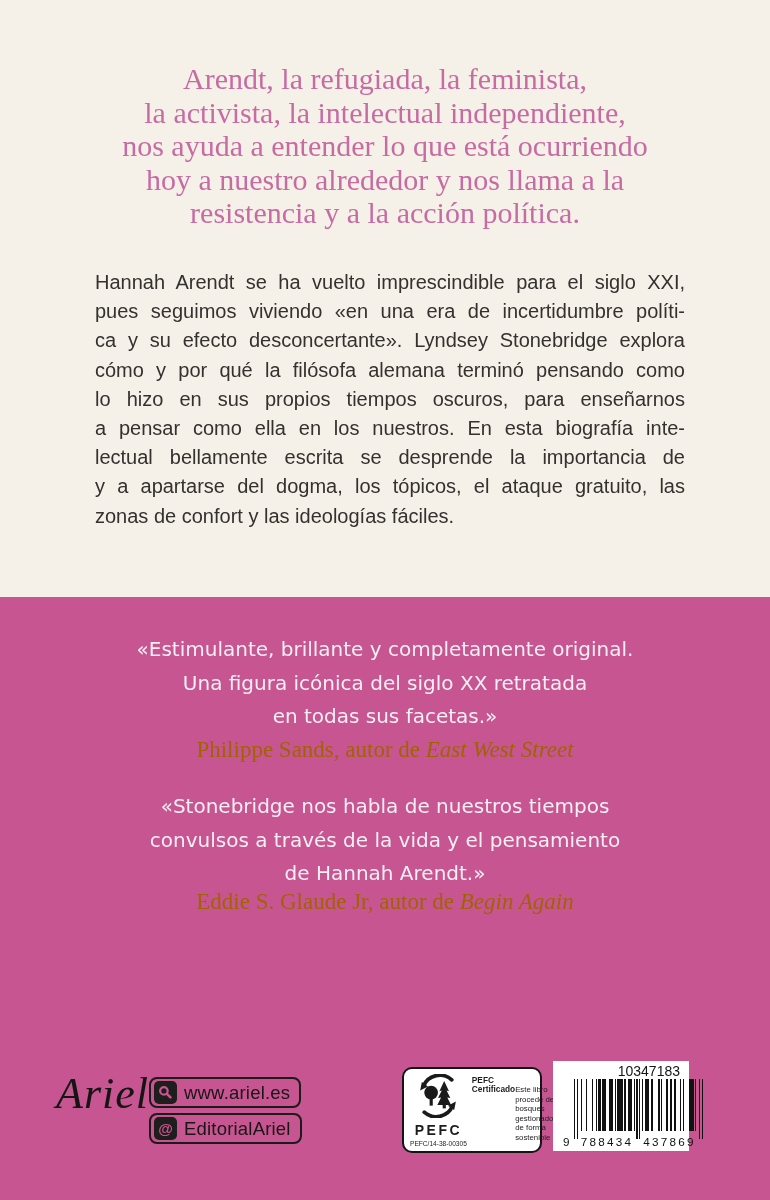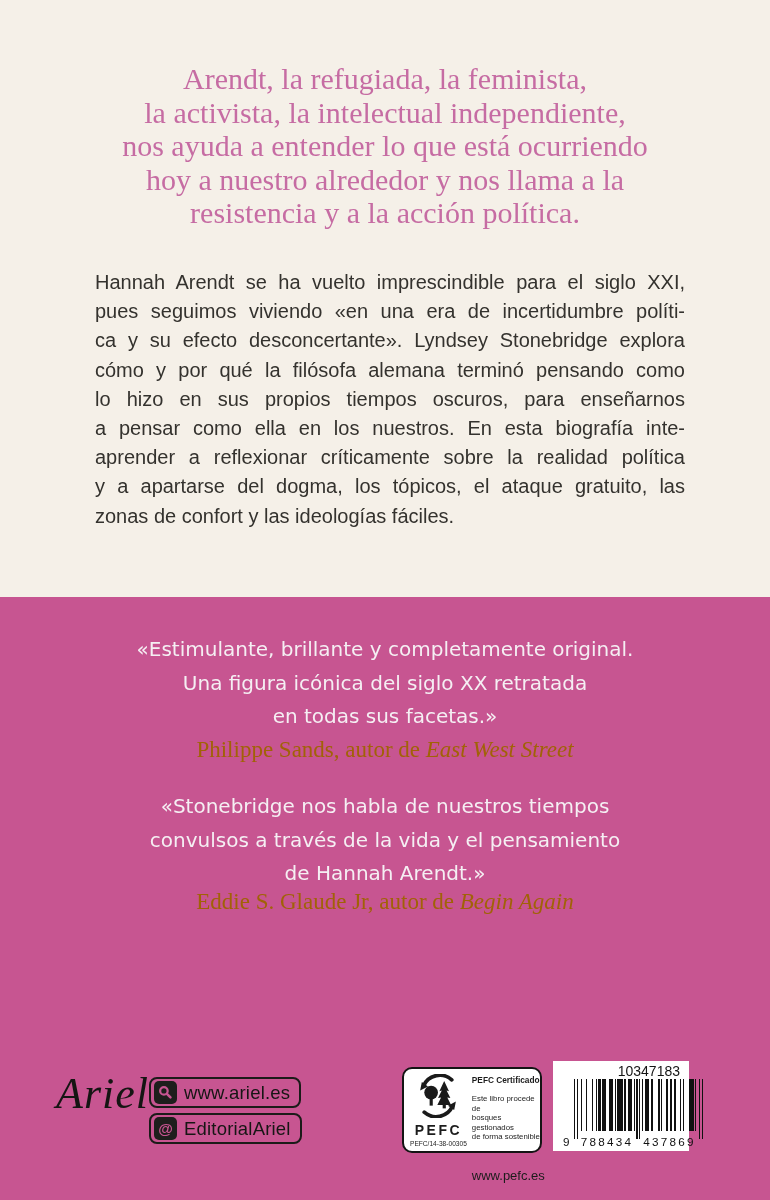--- a/index.html
+++ b/index.html
@@ -41,21 +41,21 @@
   .badge-ic.at{color:#C75591;font-weight:bold;font-size:15px;line-height:1;}
   .badge-label{font-size:18.5px;color:#161614;white-space:nowrap;letter-spacing:0.2px;}
 
   
   .pefc{position:absolute;left:402px;top:1067px;width:140px;height:86px;box-sizing:border-box;
         background:#FFFFFF;border:2.5px solid #141414;border-radius:10px;
         display:flex;gap:5px;padding:5px 5px 4px 6px;color:#1C1C1C;}
   .pefc-left{width:60px;text-align:center;display:flex;flex-direction:column;align-items:center;}
   .pefc-name{font-weight:bold;font-size:14px;letter-spacing:2.5px;line-height:15px;margin-top:1px;}
   .pefc-code{font-size:6.6px;line-height:8px;margin-top:2px;white-space:nowrap;}
-  .pefc-right{flex:1;display:flex;flex-direction:column;padding-top:2px;}
+  .pefc-right{flex:1;display:flex;flex-direction:row;padding-top:2px;}
   .pefc-title{font-size:8.3px;font-weight:bold;line-height:9px;}
   .pefc-lines{margin-top:9px;font-size:7.8px;line-height:9.6px;}
   .pefc-url{font-size:13px;margin-top:26px;}
 
   
   .barcode{position:absolute;left:553px;top:1061px;width:136px;height:90px;box-sizing:border-box;
            background:#FFFFFF;padding:2px 7px;}
   .bc-num{font-size:14px;line-height:16px;text-align:right;color:#151515;padding-right:2px;}
   .barcode svg{display:block;margin:0 auto;shape-rendering:crispEdges;}
   .barcode svg text{font-family:"Liberation Sans",sans-serif;font-size:8.6px;fill:#111;}
@@ -77,21 +77,21 @@
     </div>
 
   <div class="synopsis">
 
   <div class="syn-line">Hannah Arendt se ha vuelto imprescindible para el siglo XXI,</div>
       <div class="syn-line">pues seguimos viviendo «en una era de incertidumbre políti-</div>
       <div class="syn-line">ca y su efecto desconcertante». Lyndsey Stonebridge explora</div>
       <div class="syn-line">cómo y por qué la filósofa alemana terminó pensando como</div>
       <div class="syn-line">lo hizo en sus propios tiempos oscuros, para enseñarnos</div>
       <div class="syn-line">a pensar como ella en los nuestros. En esta biografía inte-</div>
-      <div class="syn-line">aprender a reflexionar críticamente sobre la realidad política</div>
+      <div class="syn-line">lectual bellamente escrita se desprende la importancia de</div>
       <div class="syn-line">y a apartarse del dogma, los tópicos, el ataque gratuito, las</div>
       <div class="syn-line">zonas de confort y las ideologías fáciles.</div>
     </div>
 
   <div class="quote q1">
 
   <div class="q-line">«Estimulante, brillante y completamente original.</div>
       <div class="q-line">Una figura icónica del siglo XX retratada</div>
       <div class="q-line">en todas sus facetas.»</div>
     </div>

